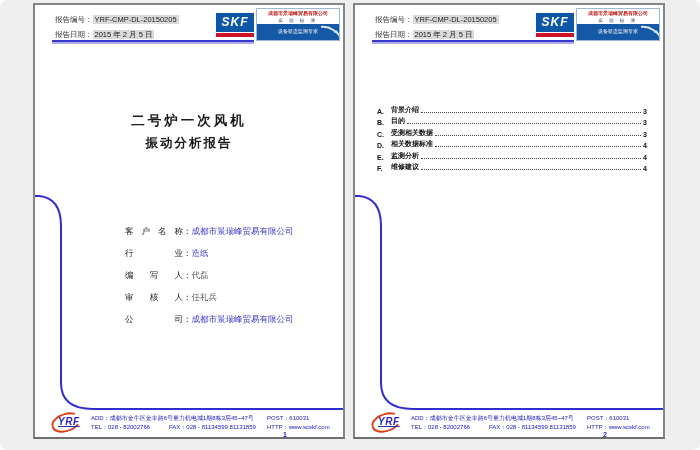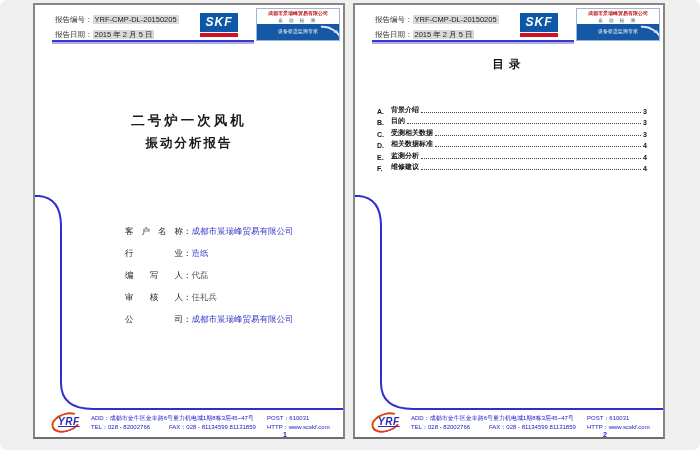--- a/index.html
+++ b/index.html
@@ -6,21 +6,21 @@
   body{font-family:"Liberation Sans",sans-serif;}
   .stage{position:relative;width:700px;height:450px;background:#efefef;overflow:hidden;border-radius:7px;}
   .page{position:absolute;top:3px;width:312px;height:436px;background:#fff;
         border:2px solid #858585;border-bottom-color:#6e6e6e;box-sizing:border-box;}
   .page1{left:33px;} .page2{left:353px;}
 
   
   .hdr-text{position:absolute;left:20px;top:7px;font-size:7.5px;color:#333;line-height:15px;white-space:nowrap;}
   .hdr-text .fld{background:#d9d9d9;padding:0 2px;color:#222;}
   .hdr-rule{position:absolute;left:17px;top:35px;width:202px;height:2px;background:#3838cc;border-bottom:2px solid #aeaee6;}
-  .logos{position:absolute;top:3px;right:3px;display:flex;align-items:center;gap:18px;}
+  .logos{position:absolute;top:3px;right:3px;display:flex;align-items:center;gap:2px;}
   .skf{width:38px;}
   .skf-box{height:19px;background:#0d57a7;color:#fff;font-weight:bold;font-style:italic;
            font-size:12px;text-align:center;line-height:19px;letter-spacing:1px;}
   .skf-bar{height:4px;background:#cf1126;margin-top:1px;}
   .banner{width:84px;height:33px;border:1px solid #9db8d6;box-sizing:border-box;background:#fff;}
   .b1{color:#c32222;font-size:5px;font-weight:bold;text-align:center;line-height:8px;white-space:nowrap;overflow:hidden;}
   .b2{color:#223355;font-size:4.5px;text-align:center;letter-spacing:2.5px;line-height:7px;white-space:nowrap;overflow:hidden;}
   .b3{position:relative;background:#1559a6;height:16px;color:#fff;font-size:5px;line-height:15px;
       text-align:center;overflow:hidden;white-space:nowrap;}
   .swoosh{position:absolute;right:-5px;top:3px;width:30px;height:22px;border:2px solid rgba(255,255,255,.85);
@@ -138,21 +138,20 @@
         <div class="b1">成都市景瑞峰贸易有限公司</div>
         <div class="b2">振 动 检 测</div>
         <div class="b3">
           <span>设备状态监测专家</span>
           <span class="swoosh"></span>
           <span class="swoosh-tip">»</span>
         </div>
       </div>
     </div>
 
-    <div class="toc-title">目录</div>
 
     <div class="toc">
       <div class="toc-row">
           <span class="toc-letter">A.</span>
           <span>背景介绍</span>
           <span class="toc-dots"></span>
           <span>3</span>
         </div>
       <div class="toc-row">
           <span class="toc-letter">B.</span>

